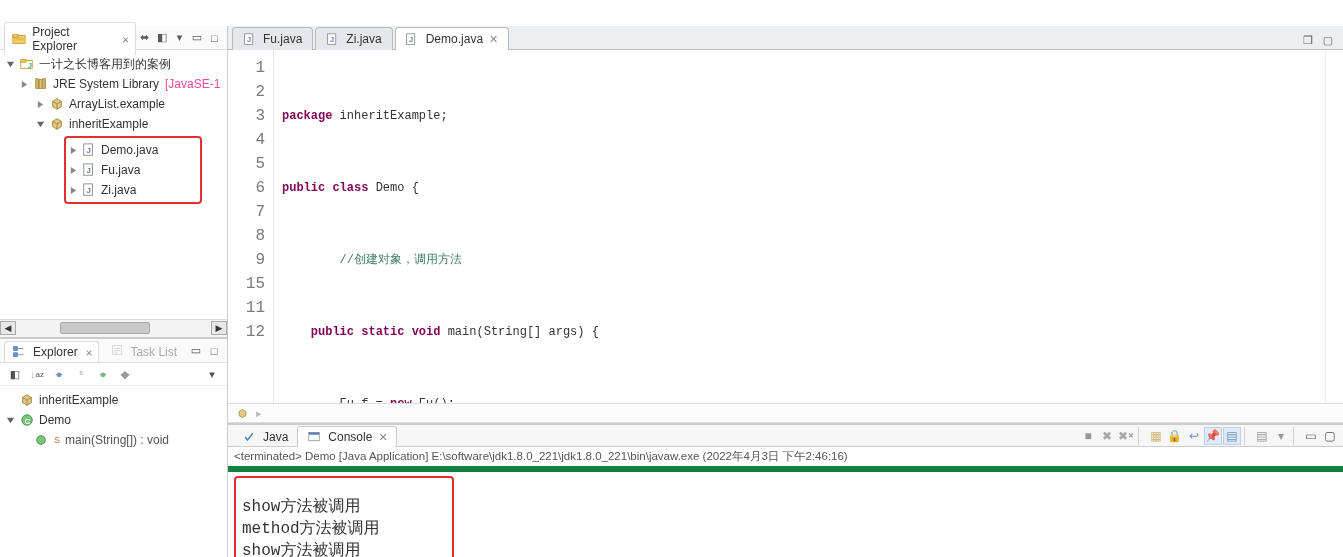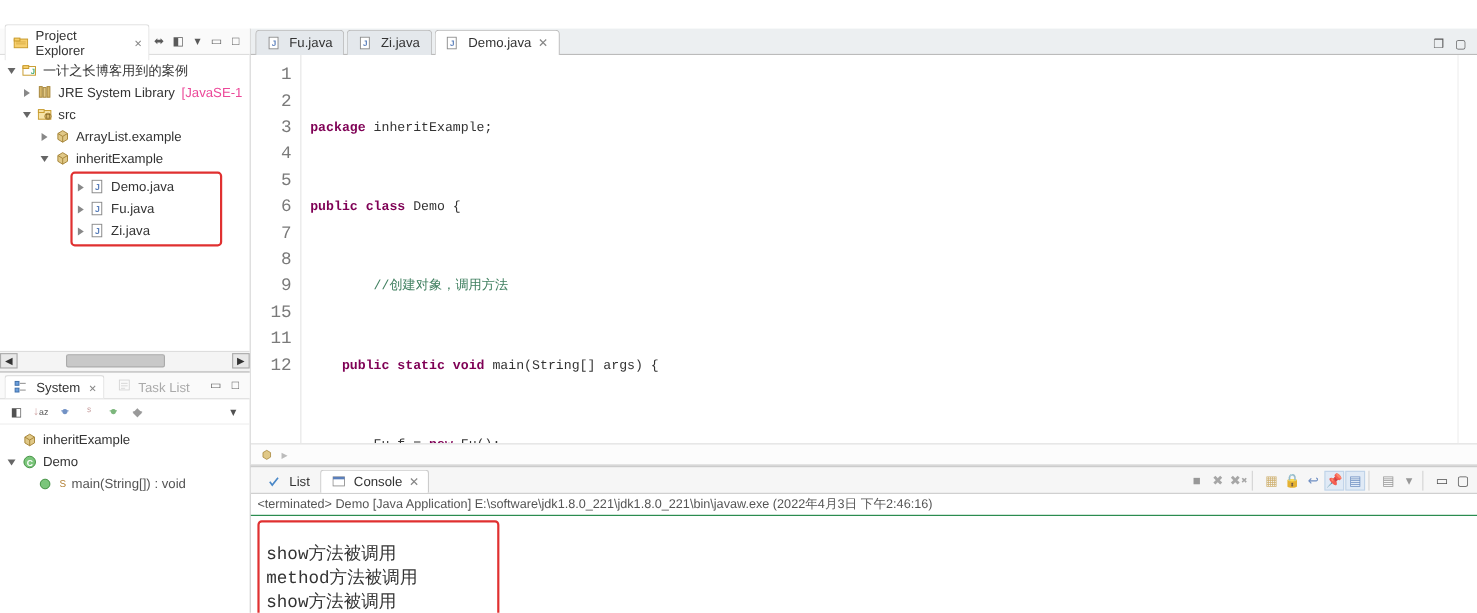--- a/index.html
+++ b/index.html
@@ -44,21 +44,21 @@
 .cm { color:#3f7f5f; }
 .ov-ruler { width:18px; border-left:1px solid #eee; position:relative; }
 .breadcrumb { height:20px; border-top:1px solid #ddd; border-bottom:1px solid #ddd; padding:2px 6px; font-size:11px; color:#555; display:flex; align-items:center; gap:4px; background:#fcfcfc; }
 .breadcrumb .sep { color:#bbb; }
 .bottom-tabs { display:flex; align-items:center; height:24px; border-bottom:1px solid #ccc; background:#f6f6f6; padding:0 4px; }
 .btab { display:flex; align-items:center; gap:4px; padding:2px 8px; font-size:12px; cursor:pointer; border:1px solid transparent; border-bottom:none; border-radius:3px 3px 0 0; position:relative; top:1px; }
 .btab.active { background:#fff; border-color:#ccc; }
 .btab .x{font-size:11px;color:#888;margin-left:2px;}
 .bottom-tool { display:flex; gap:1px; margin-left:auto; align-items:center; }
 .bottom-tool .bi { width:18px; height:18px; display:flex; align-items:center; justify-content:center; font-size:12px; opacity:.85; cursor:pointer; }
-.console-status { padding:2px 6px; font-size:11.5px; color:#555; border-bottom:1px solid #15803d; }
+.console-status { padding:2px 6px; font-size:11.5px; color:#555; border-bottom:6px solid #15803d; }
 .console-out { position:relative; flex:1; padding:4px 6px; font-family:Consolas,"Courier New",monospace; font-size:16px; line-height:22px; }
 .console-box { border:2px solid #e03030; border-radius:4px; width:220px; padding:18px 6px; }
 .bottom-area { display:flex; flex-direction:column; height:160px; border-top:2px solid #ccc; }
 .task-dim { color:#aaa; margin-left:10px; }
 .proj-ico svg, .ico svg { display:block; }
 .method-sig { color:#555; }
 </style>
 </head>
 <body>
 
@@ -111,36 +111,20 @@
         <span class="ico">
             <svg width="14" height="14" viewBox="0 0 16 16">
               <rect x="2" y="2" width="3" height="11" fill="#d6b76a" stroke="#a58438"></rect>
               <rect x="6" y="3" width="3" height="10" fill="#e0c887" stroke="#a58438"></rect>
               <rect x="10" y="2" width="3" height="11" fill="#d6b76a" stroke="#a58438"></rect>
             </svg>
           </span>
         <span>JRE System Library</span>
         <span class="jre-suffix" style="margin-left:4px;">[JavaSE-1</span>
       </div>
-      <div class="tree-row indent-1">
-        <span class="expander">
-            <svg viewBox="0 0 10 10">
-              <path d="M1 2 L9 2 L5 8 Z" fill="#666"></path>
-            </svg>
-          </span>
-        <span class="ico">
-            <svg width="14" height="14" viewBox="0 0 16 16">
-              <rect x="1" y="4" width="13" height="9" fill="#f7e4a8" stroke="#c79a2b"></rect>
-              <rect x="1" y="3" width="6" height="3" fill="#f7e4a8" stroke="#c79a2b"></rect>
-              <circle cx="11" cy="10" r="3.3" fill="#d8b86a" stroke="#a58438"></circle>
-              <rect x="9.2" y="8.3" width="3.6" height="3.6" fill="none" stroke="#7a5f20" stroke-width="0.6"></rect>
-            </svg>
-          </span>
-        <span>src</span>
-      </div>
       <div class="tree-row indent-2">
         <span class="expander">
             <svg viewBox="0 0 10 10">
               <path d="M2 1 L8 5 L2 9 Z" fill="#888"></path>
             </svg>
           </span>
         <span class="ico">
             <svg width="14" height="14" viewBox="0 0 16 16">
               <path d="M8 2 L13 5 L13 11 L8 14 L3 11 L3 5 Z" fill="#e0c887" stroke="#a58438"></path>
               <path d="M3 5 L8 8 L13 5 M8 8 L8 14" stroke="#a58438" fill="none"></path>
@@ -218,21 +202,21 @@
     <div class="outline-panel">
       <div class="view-header">
         <div class="view-title">
           <span class="ico">
               <svg width="14" height="14" viewBox="0 0 16 16">
                 <rect x="2" y="2" width="4" height="4" fill="#6a9edb" stroke="#3d6da8"></rect>
                 <rect x="2" y="9" width="4" height="4" fill="#6a9edb" stroke="#3d6da8"></rect>
                 <path d="M7 4h6M7 11h6" stroke="#888"></path>
               </svg>
             </span>
-          <span>System</span>
+          <span>Explorer</span>
           <span class="x">✕</span>
         </div>
         <span class="task-dim">
           <span class="ico" style="opacity:.5;">
               <svg width="12" height="12" viewBox="0 0 16 16">
                 <rect x="2" y="2" width="12" height="12" fill="none" stroke="#aaa"></rect>
                 <path d="M4 6h8M4 9h8M4 12h5" stroke="#aaa"></path>
               </svg>
             </span>
           <span>Task List</span>
@@ -376,21 +360,21 @@
     </div>
 
     <div class="bottom-area">
       <div class="bottom-tabs">
         <div class="btab">
           <span class="ico">
               <svg width="12" height="12" viewBox="0 0 16 16">
                 <path d="M3 8 L6 12 L13 3" stroke="#4a88c8" stroke-width="2" fill="none"></path>
               </svg>
             </span>
-          <span>List</span>
+          <span>Java</span>
         </div>
         <div class="btab active">
           <span class="ico">
               <svg width="12" height="12" viewBox="0 0 16 16">
                 <rect x="1" y="2" width="14" height="11" fill="#fff" stroke="#888"></rect>
                 <rect x="1" y="2" width="14" height="3" fill="#5a7fbb"></rect>
               </svg>
             </span>
           <span>Console</span>
           <span class="x">✕</span>

